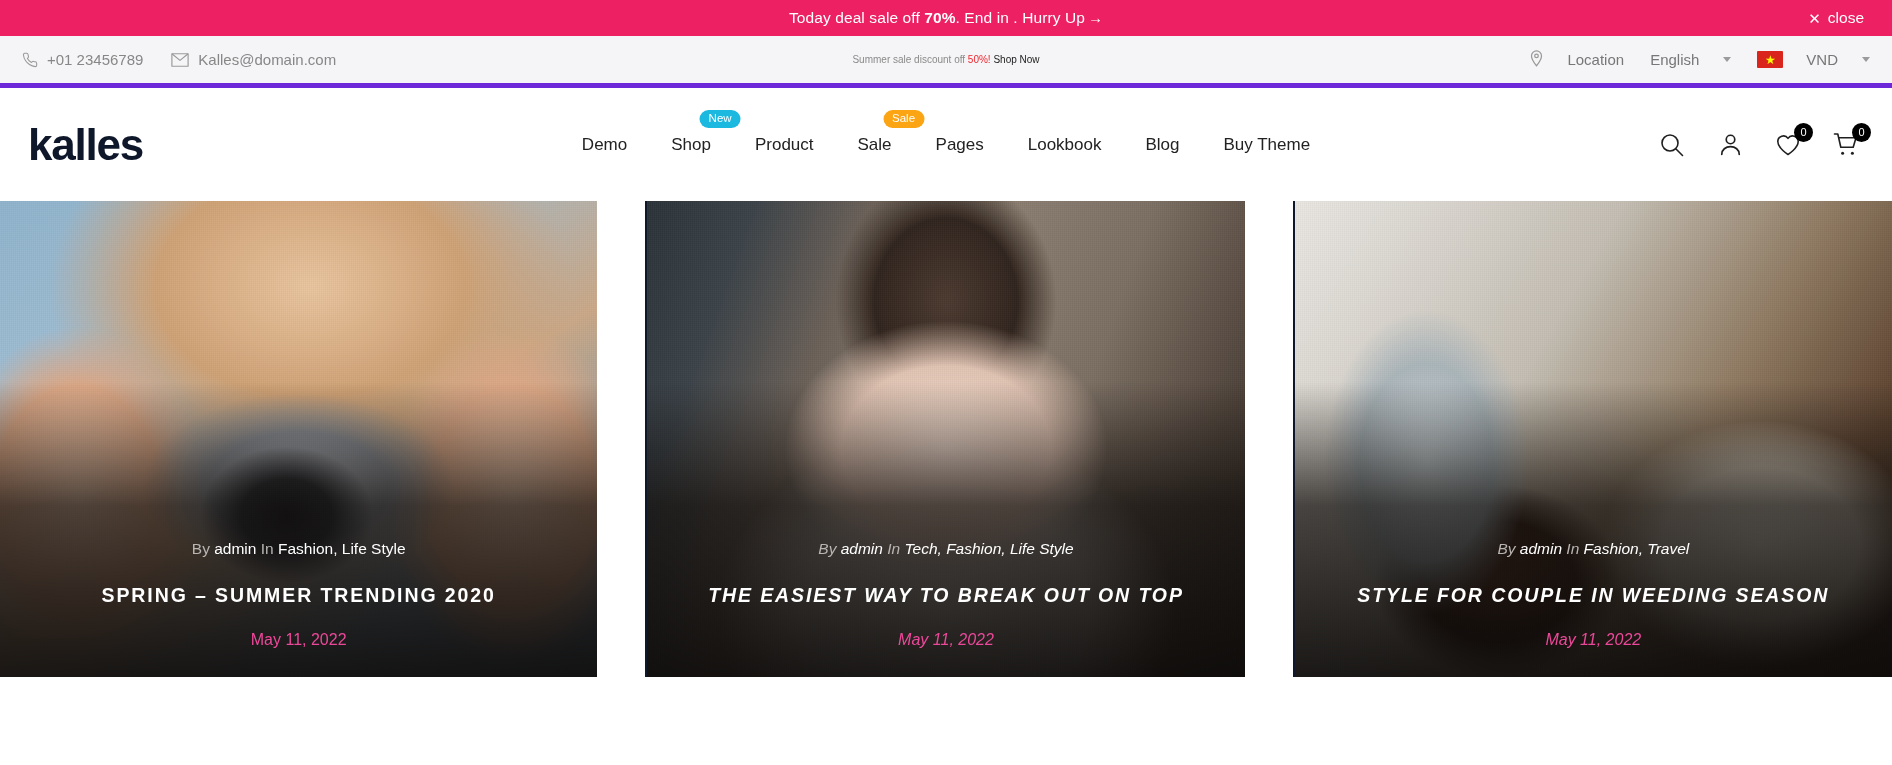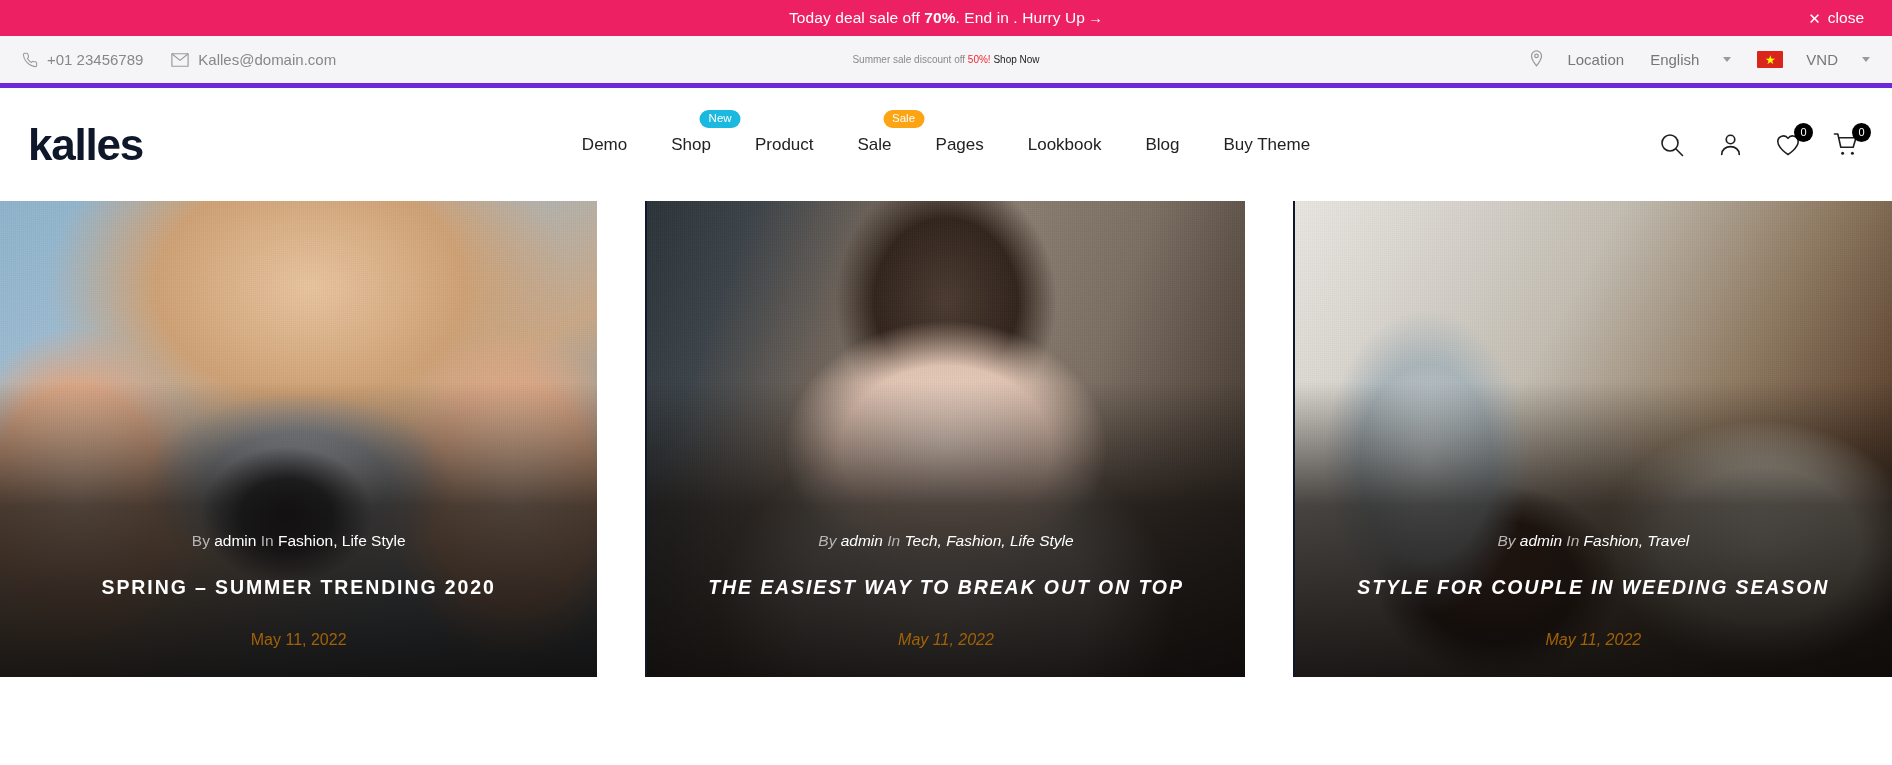--- a/index.html
+++ b/index.html
@@ -189,26 +189,26 @@
     font-size: 15.5px;
     margin-bottom: 25px;
     color: #ffffff;
   }
   .card-meta .muted { color: #b9b5b2; }
   .card-title {
     font-size: 19.5px;
     font-weight: 700;
     letter-spacing: 1.9px;
     text-transform: uppercase;
-    margin-bottom: 32px;
+    margin-bottom: 24px;
     line-height: 1.25;
   }
   .card-date {
     font-size: 16px;
-    color: #a16207;
+    color: #ec4899;
   }
 
   
   .img-camera {
     background:
       radial-gradient(ellipse 120px 95px at 48% 66%, #14161a 0%, #2a2e34 38%, rgba(60,64,70,0) 72%),
       radial-gradient(ellipse 200px 120px at 50% 60%, #b9bcc2 0%, #8e9298 45%, rgba(120,124,130,0) 78%),
       radial-gradient(ellipse 150px 200px at 13% 62%, #f0c9ad 0%, #dca886 55%, rgba(200,150,120,0) 85%),
       radial-gradient(ellipse 150px 200px at 86% 62%, #f0c9ad 0%, #dca886 55%, rgba(200,150,120,0) 85%),
       radial-gradient(ellipse 320px 230px at 52% 18%, #e8c49e 0%, #cfa175 48%, rgba(190,150,110,0) 82%),

